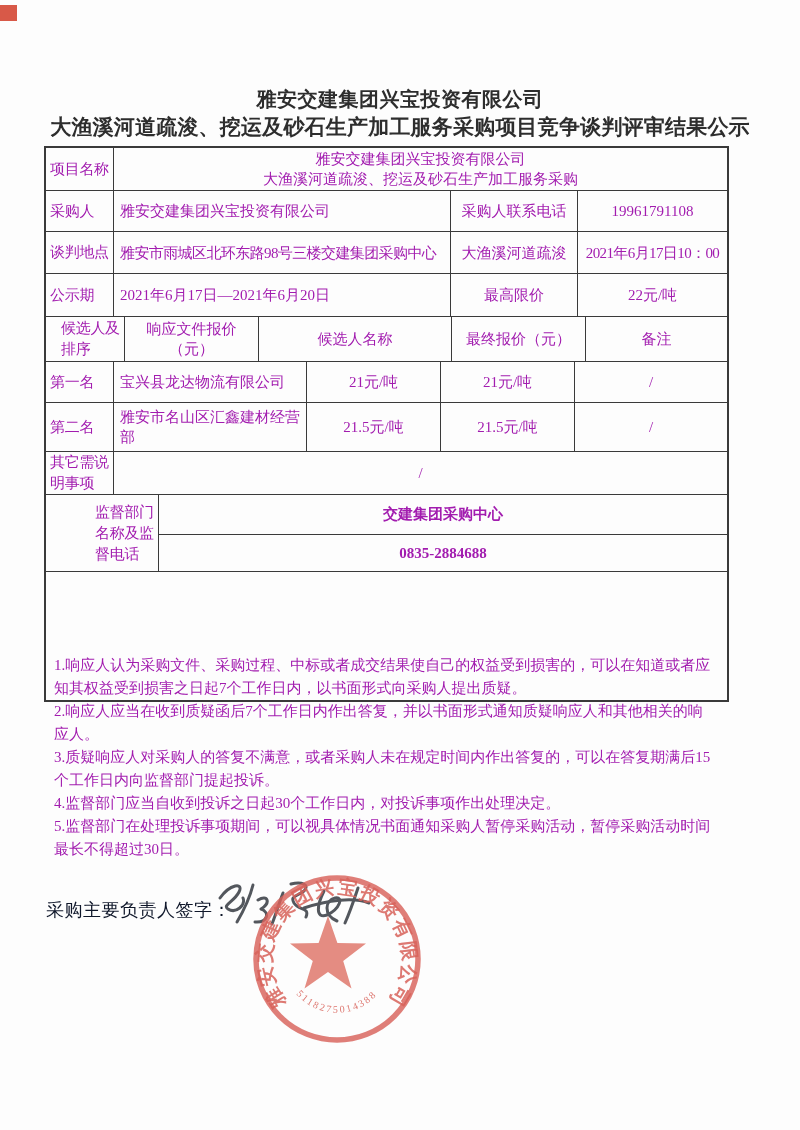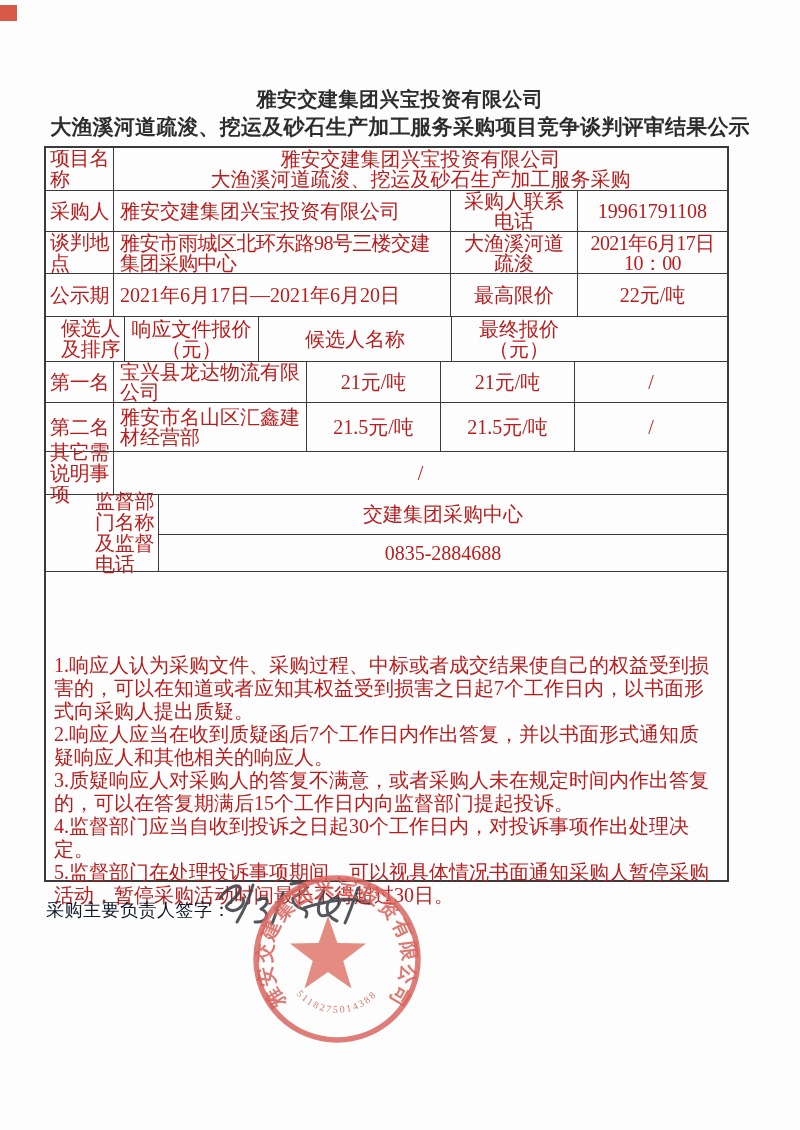--- a/index.html
+++ b/index.html
@@ -8,40 +8,40 @@
     background:#fdfdfd;color:#2b2b2b;
     font-family:"Liberation Serif","DejaVu Serif",serif;
   }
   .corner-mark{position:absolute;left:0;top:5px;width:17px;height:16px;}
   .title{position:absolute;left:0;top:86px;width:800px;text-align:center;
     font-weight:600;color:#2d2d2d;}
   .title .l1{font-size:20px;line-height:27px;letter-spacing:.5px;}
   .title .l2{font-size:21px;line-height:28px;letter-spacing:.2px;}
 
   .doc-table{
-    position:absolute;left:44px;top:146px;width:685px;height:736px;
+    position:absolute;left:44px;top:146px;width:685px;height:556px;
     border:2px solid #3a3a3a;box-sizing:border-box;
-    font-size:20px;color:#b91c1c;
+    font-size:15px;color:#a21caf;
   }
   .trow{display:flex;box-sizing:border-box;border-bottom:1.5px solid #3a3a3a;}
   .trow:last-child{border-bottom:none;}
   .cell{box-sizing:border-box;border-right:1.5px solid #3a3a3a;display:flex;align-items:center;padding:2px 4px;line-height:20px;}
   .cell:last-child{border-right:none;}
   .lbl{width:68px;flex:0 0 68px;padding:2px 2px 2px 4px;letter-spacing:-.3px;line-height:21px;align-items:center;}
   .ctr{justify-content:center;text-align:center;}
   .lft{justify-content:flex-start;text-align:left;padding-left:6px;}
   .col{flex-direction:column;justify-content:center;}
   .w337{width:337px;flex:0 0 337px;}
   .w127{width:127px;flex:0 0 127px;}
   .w193{width:193px;flex:0 0 193px;}
   .w134{width:134px;flex:0 0 134px;}
   .grow{flex:1 1 auto;}
   .tight{letter-spacing:-.6px;}
   .subcol{flex:1 1 auto;display:flex;flex-direction:column;}
-  .subrow{display:flex;align-items:center;justify-content:center;box-sizing:border-box;}
+  .subrow{display:flex;align-items:center;justify-content:center;box-sizing:border-box;font-weight:bold;}
   .subrow.first{height:40px;border-bottom:1.5px solid #3a3a3a;}
   .subrow.second{flex:1 1 auto;}
   .objection-body{flex:1 1 auto;display:block;padding:82px 12px 16px 8px;line-height:23px;align-items:flex-start;}
   .objection-body div{margin:0;}
 
   .sign-label{position:absolute;left:46px;top:898px;font-size:18px;color:#0f172a;letter-spacing:.5px;}
   .stray-colon{position:absolute;left:197px;top:899px;font-size:12px;color:#9a9a9a;opacity:.55;}
   .signature{position:absolute;left:206px;top:872px;}
   .stamp{position:absolute;left:244px;top:868px;}
 </style>
@@ -87,20 +87,21 @@
   </div>
 
   <div class="trow" style="height:45px;padding-left:11px;">
     <div class="cell lbl">候选人及排序</div>
     <div class="cell w134 ctr col">
       <div>响应文件报价</div>
       <div>（元）</div>
     </div>
     <div class="cell w193 ctr">候选人名称</div>
     <div class="cell w134 ctr">最终报价（元）</div>
+    <div class="cell grow ctr">备注</div>
   </div>
 
   <div class="trow" style="height:41px;justify-content:center;">
     <div class="cell lbl">第一名</div>
     <div class="cell w193 lft">宝兴县龙达物流有限公司</div>
     <div class="cell w134 ctr">21元/吨</div>
     <div class="cell w134 ctr">21元/吨</div>
     <div class="cell grow ctr">/</div>
   </div>
 

